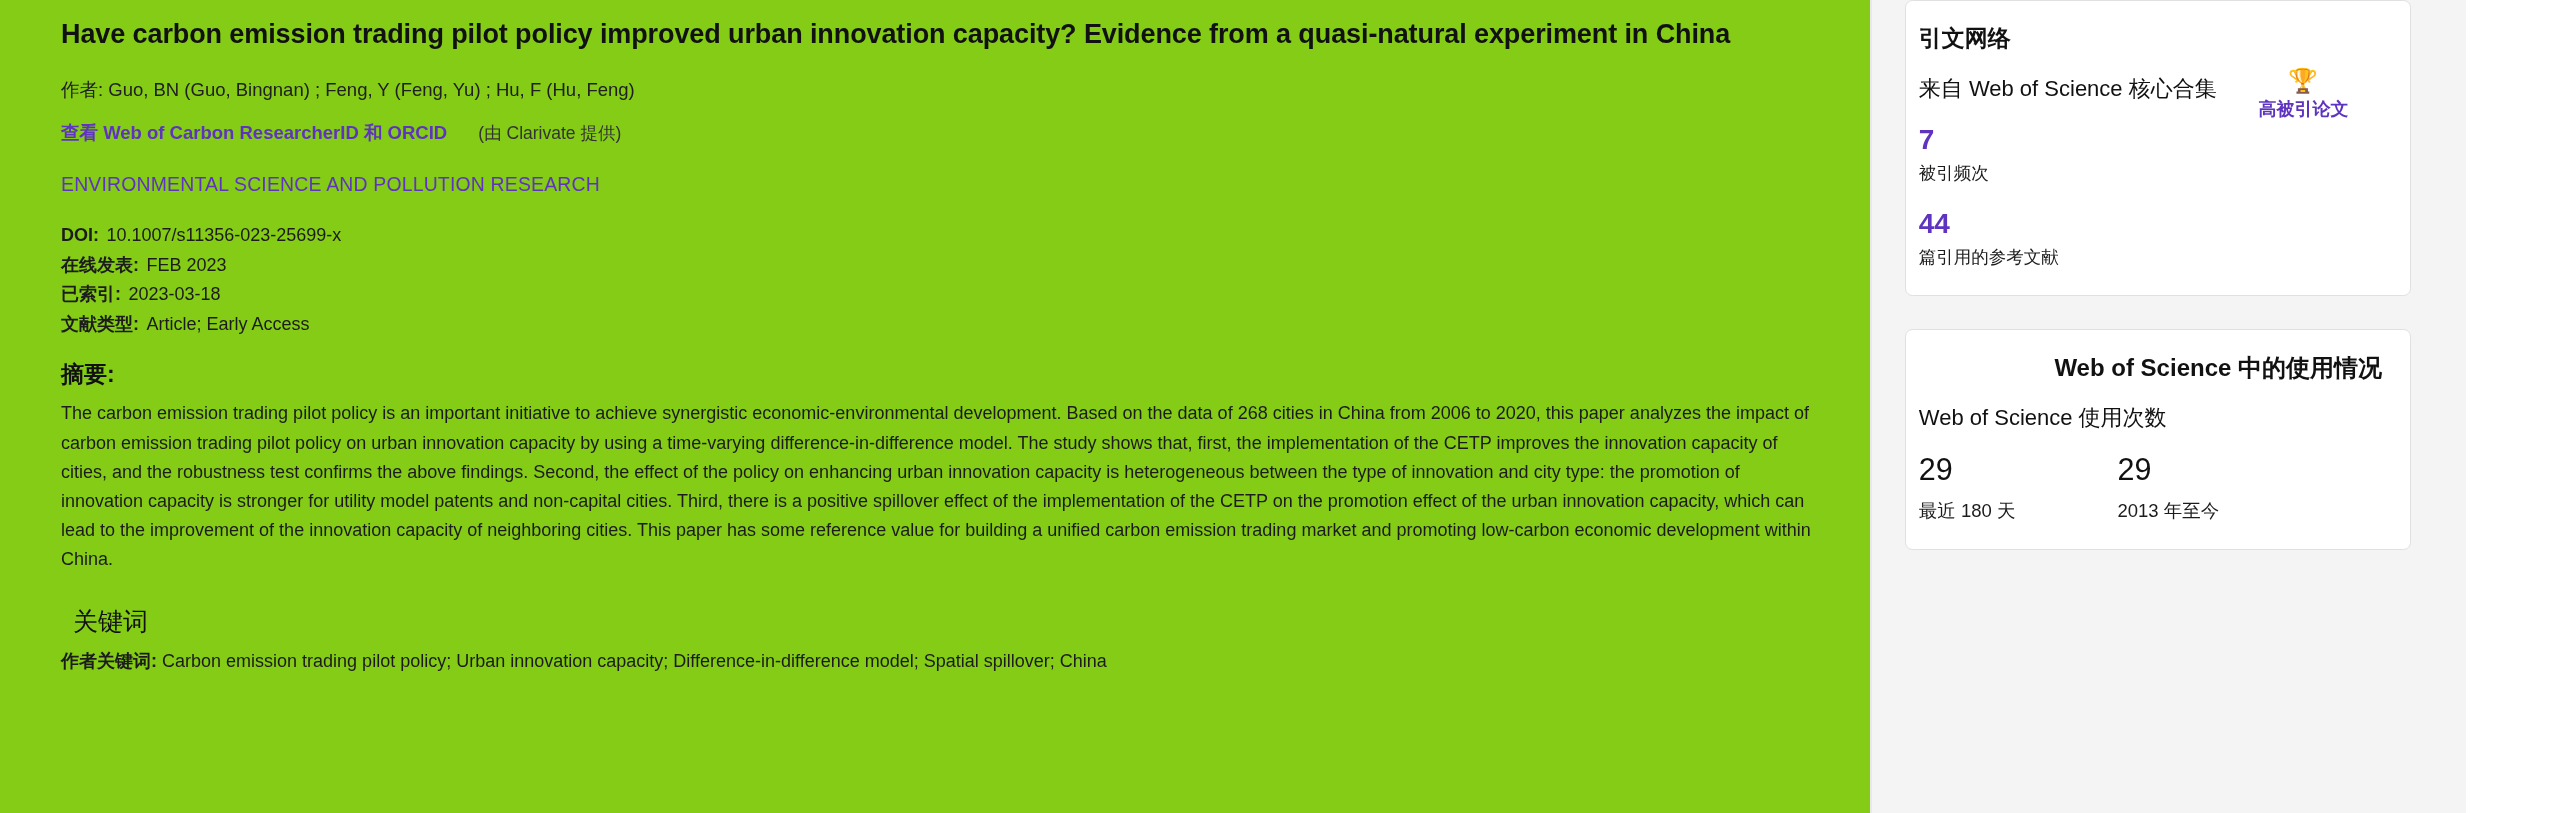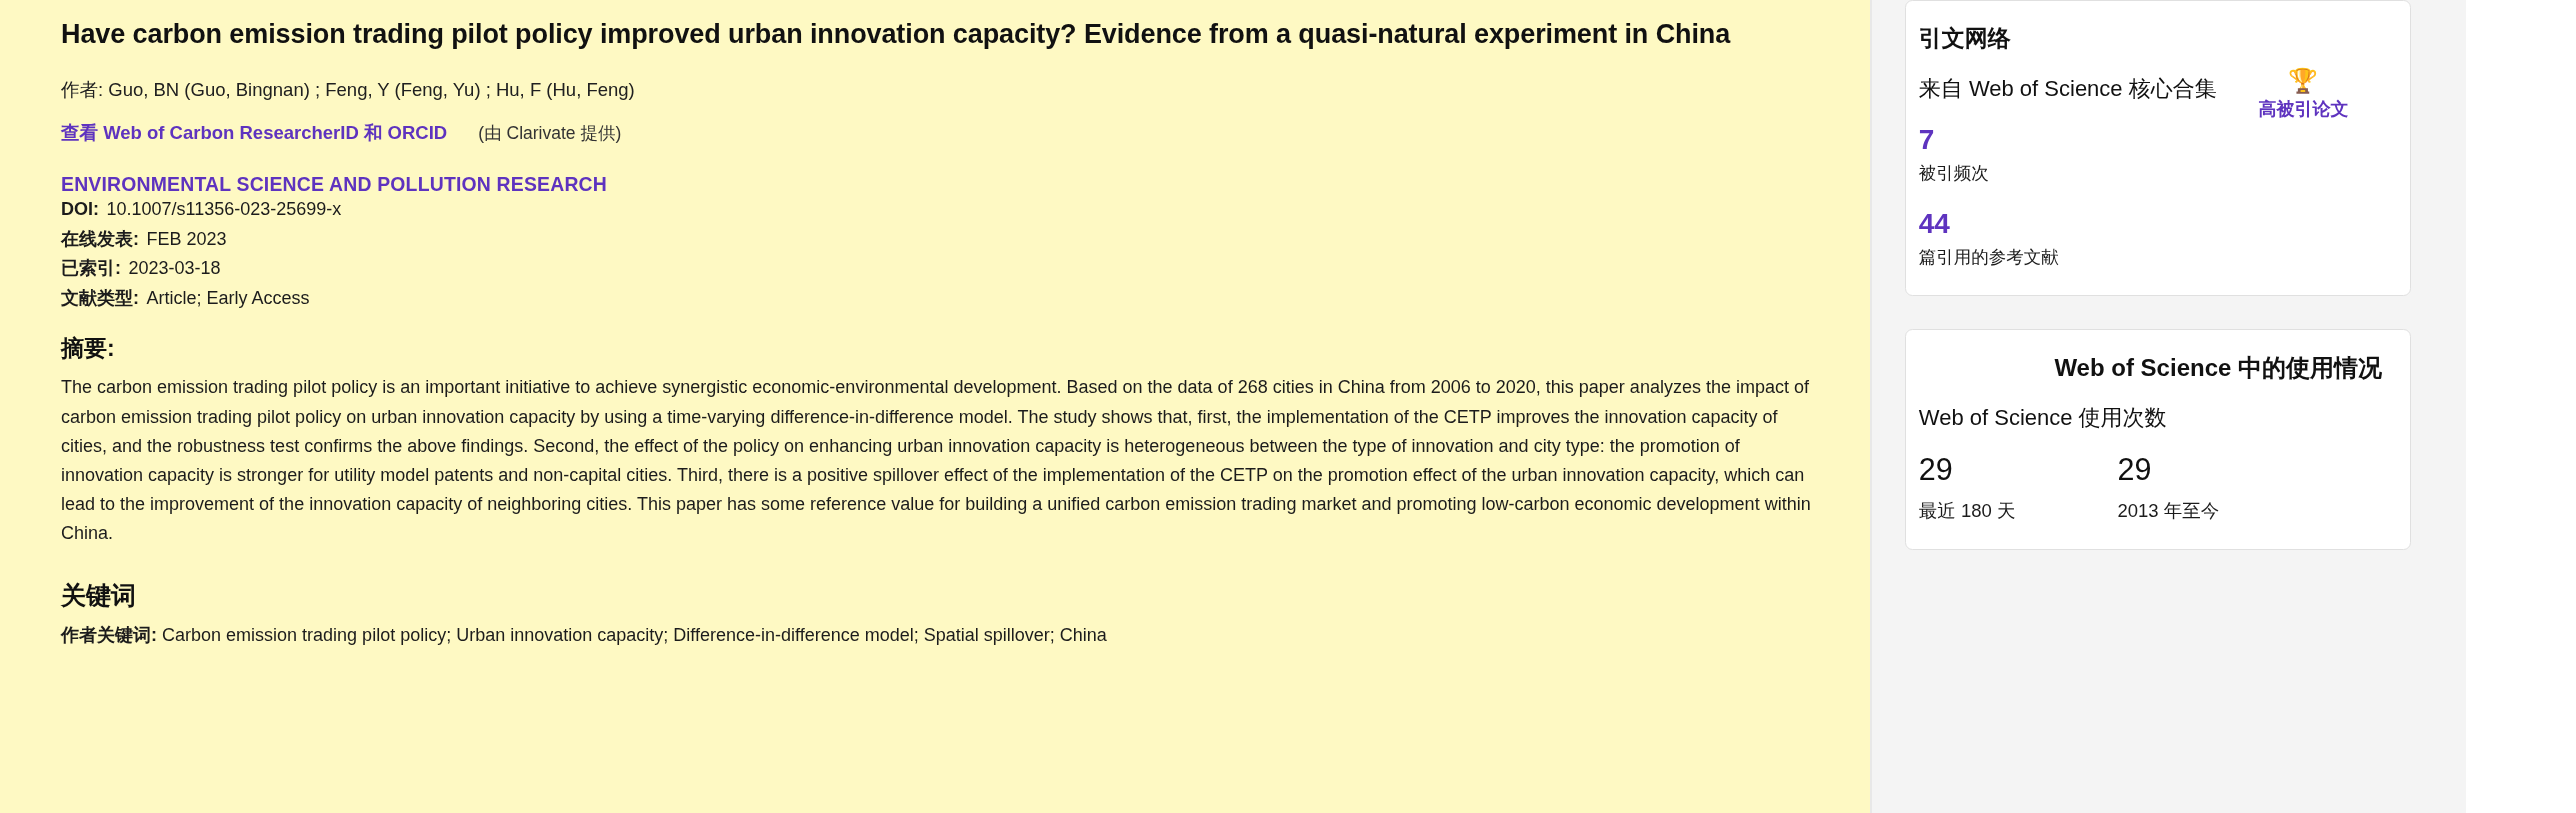--- a/index.html
+++ b/index.html
@@ -11,21 +11,21 @@
   }
   body {
     width: 2576px;
     height: 814px;
     overflow: hidden;
   }
   .page {
     display: flex;
     width: 2466px;
     height: 814px;
-    background: #fef9c3;
+    background: #84cc16;
     position: relative;
   }
   .main-col {
     width: 1870px;
     padding: 16.6px 37px 0 61px;
     box-sizing: border-box;
   }
   .divider-v {
     width: 1.8px;
     background: #e8e8e8;
@@ -65,23 +65,24 @@
     font-weight: bold;
     cursor: pointer;
   }
   .paren-note {
     color: #333333;
     margin-left: 26px;
     font-size: 17.5px;
   }
   .journal {
     color: #5e33bf;
-    font-weight: bold;
+    font-weight: normal;
     font-size: 19.4px;
     letter-spacing: 0.2px;
+    margin-bottom: 26px;
     display: inline-block;
     cursor: pointer;
   }
   .kv {
     font-size: 18px;
     line-height: 1.55;
     margin-bottom: 1.8px;
     color: #1c1c1c;
   }
   .kv b { font-weight: bold; }
@@ -94,23 +95,23 @@
   }
   .abstract {
     font-size: 18px;
     line-height: 1.62;
     color: #1c1c1c;
     max-width: 1755px;
     text-align: left;
   }
   .kw-head {
     font-size: 25px;
-    font-weight: bold;
-    color: #111111;
-    margin: 31px 0 11px 0;
+    font-weight: normal;
+    color: #111111;
+    margin: 31px 0 11px 12px;
   }
   .kw-line {
     font-size: 18px;
     color: #1c1c1c;
   }
   .kw-line b { font-weight: bold; }
 
   
   .card {
     background: #ffffff;

